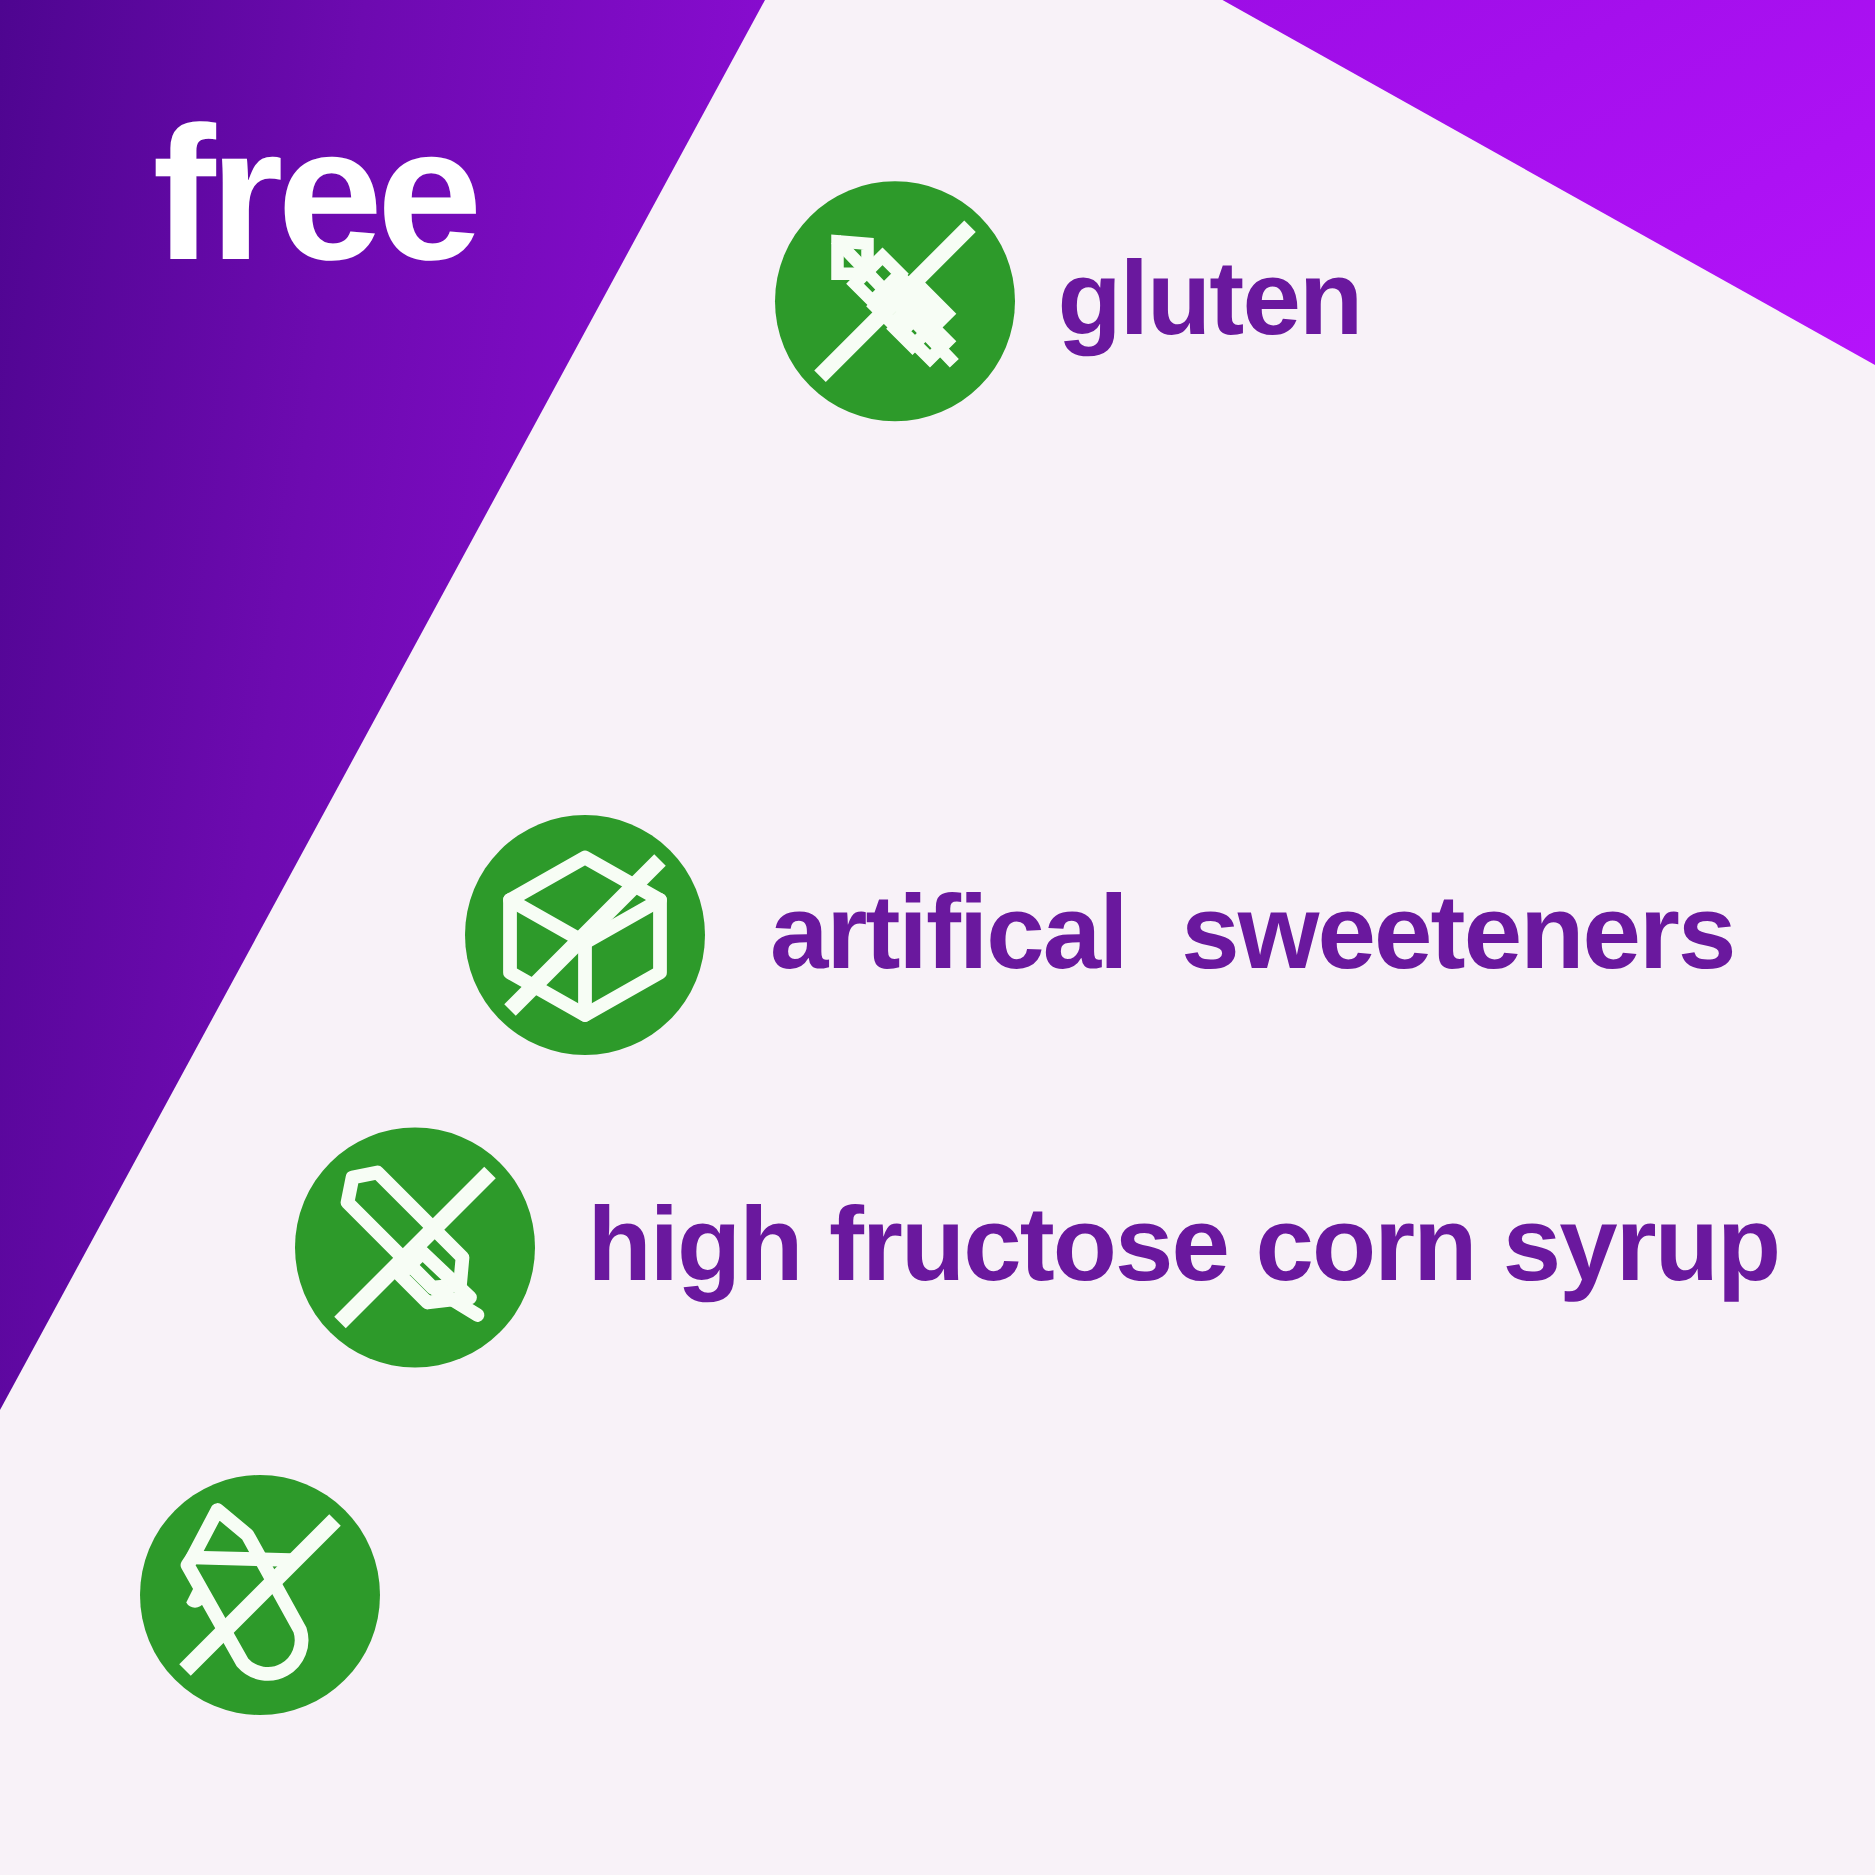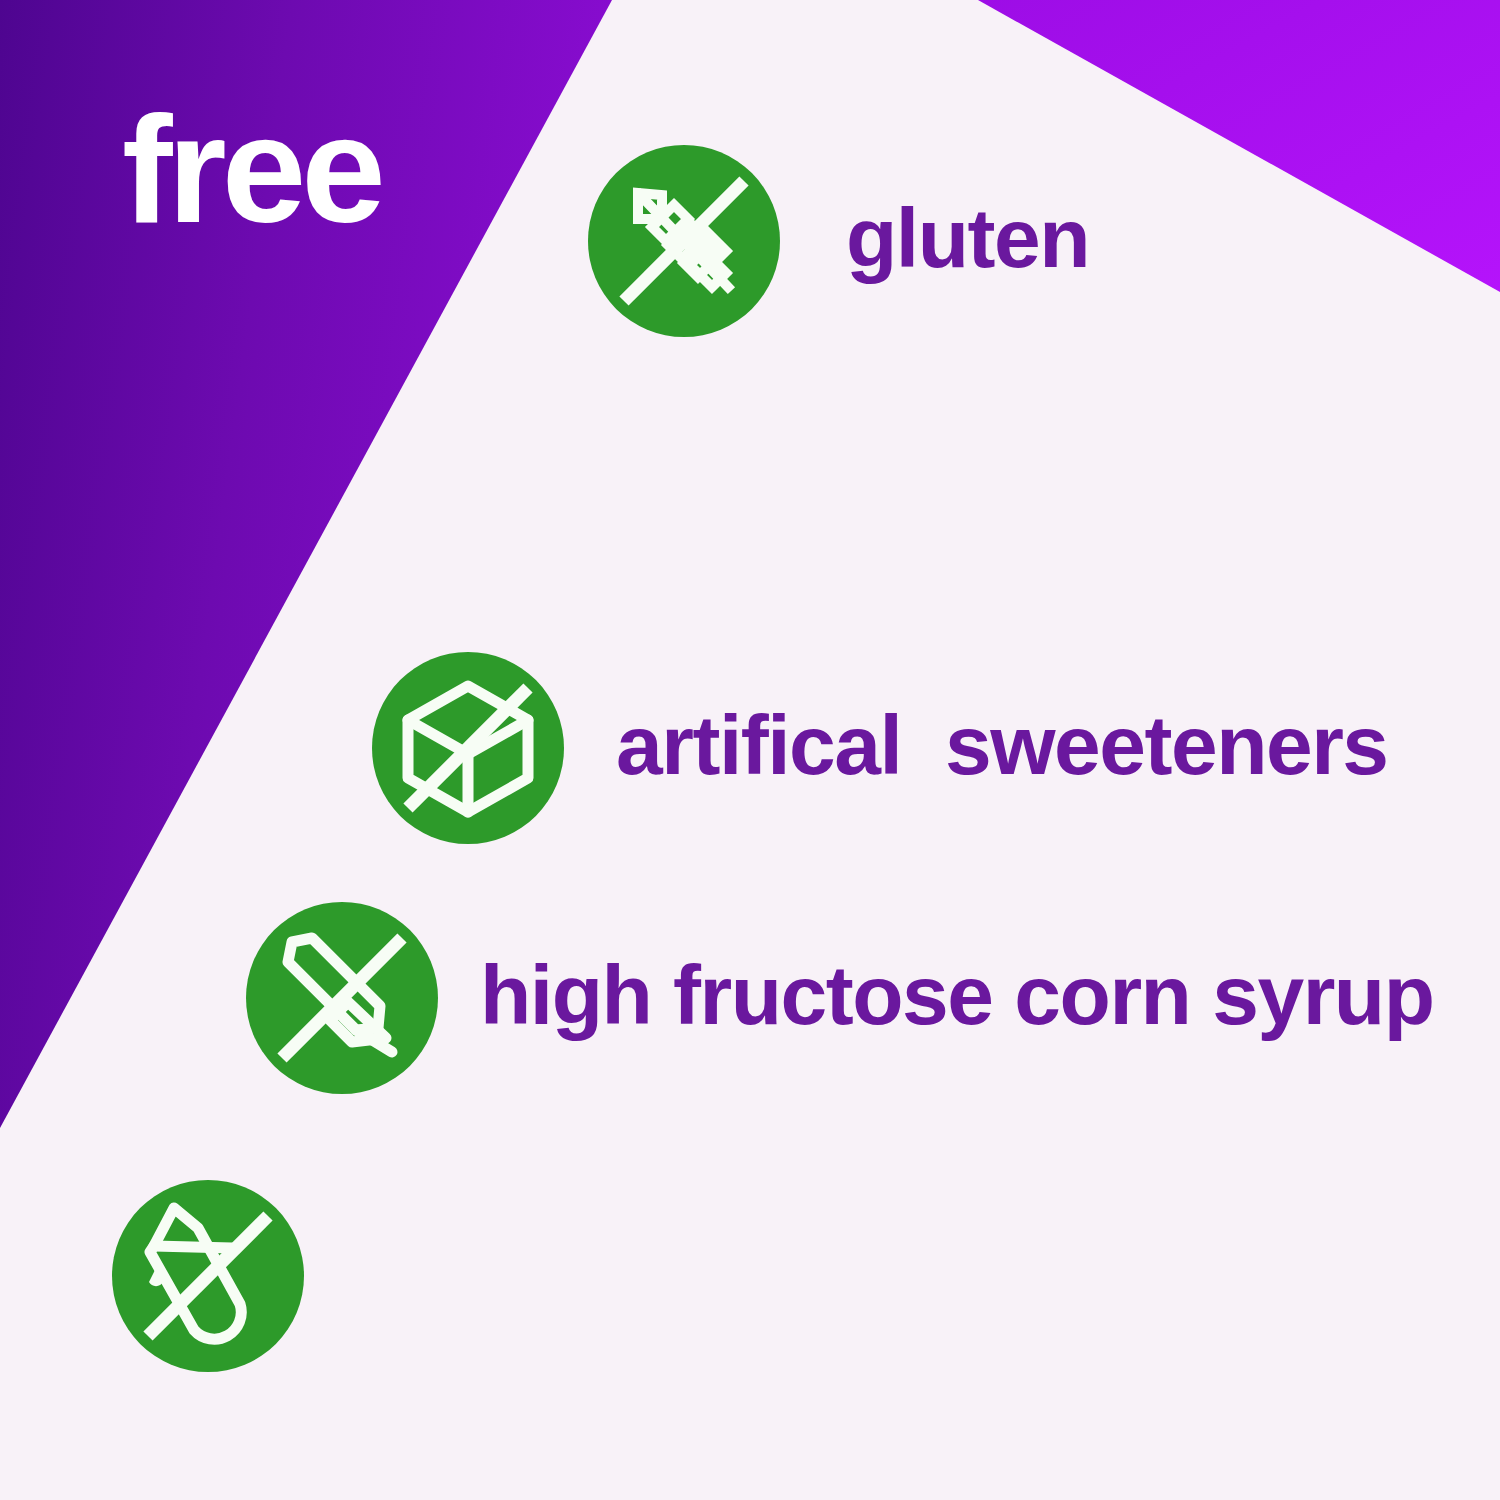--- a/index.html
+++ b/index.html
@@ -22,21 +22,21 @@
   .bg-layer {
     position:absolute;
     inset:0;
     width:1500px; height:1500px;
   }
 
   
   .headline {
     position:absolute;
     left:122px;
-    top:96px;
+    top:82px;
     width:470px;
     color:#ffffff;
     font-weight:700;
     font-size:152px;
     line-height:0.97;
     letter-spacing:-5px;
   }
   .headline-line { display:block; white-space:nowrap; }
 
   
@@ -65,24 +65,24 @@
     font-weight:700;
     font-size:84px;
     line-height:1;
     letter-spacing:-1.5px;
     white-space:pre;
     margin-left:34px;
     padding-bottom:6px;
   }
 
   
-  #row-gluten      { left:588px; top:145px;gap:32px;  }
+  #row-gluten      { left:620px; top:145px;  }
   #row-dairy       { left:492px; top:395px;  }
   #row-sweeteners  { left:372px; top:652px;  }
-  #row-hfcs        { left:246px; top:902px;justify-content:space-between;  }
+  #row-hfcs        { left:236px; top:902px;justify-content:space-between;  }
   #row-dyes        { left:112px; top:1180px; }
 
   #row-sweeteners .row-label { margin-left:52px; }
   #row-hfcs .row-label       { margin-left:42px; }
   #row-dyes .row-label       { margin-left:40px; }
 </style>
 </head>
 <body>
 
 <div id="poster">

